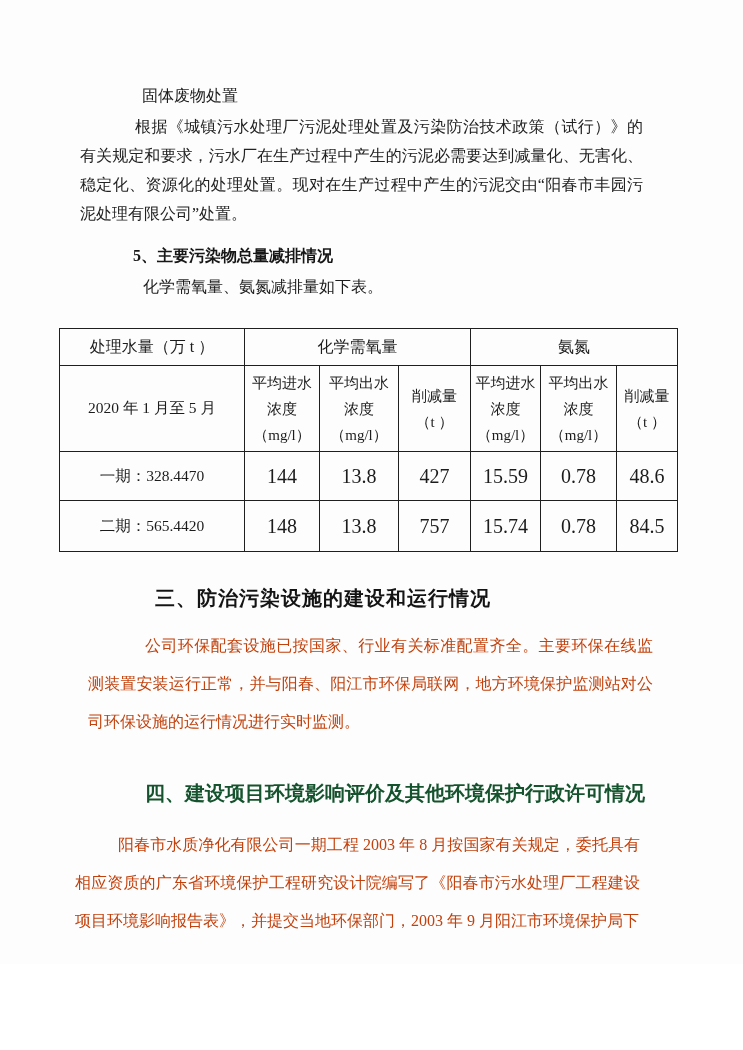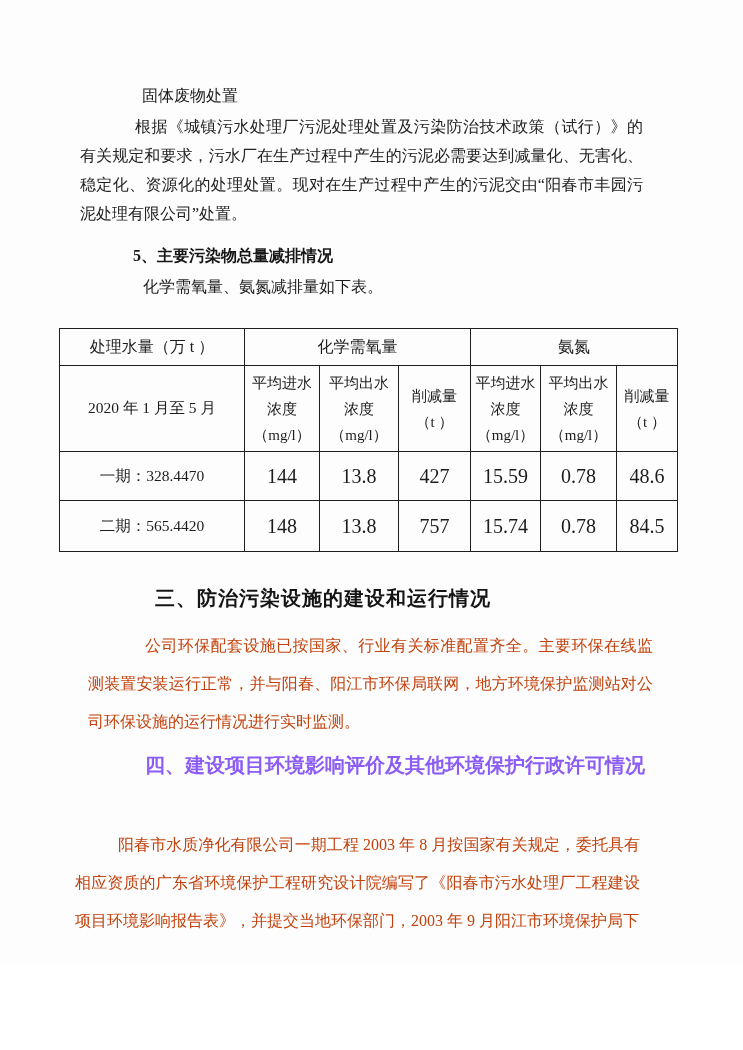--- a/index.html
+++ b/index.html
@@ -69,22 +69,22 @@
     left:155px;top:574px;
     font-size:20px;font-weight:bold;color:#141414;
     letter-spacing:1px;
     margin-top:11px;
   }
   #para-3{
     left:88px;top:627px;width:565px;
     text-indent:57px;
   }
   #heading-4{
-    left:145px;top:752px;
-    font-size:20px;font-weight:bold;color:#8b5cf6;
+    left:145px;top:780px;
+    font-size:20px;font-weight:bold;color:#14532d;
   }
   #para-4{
     left:75px;top:826px;width:565px;
     text-indent:43px;
   }
 </style>
 </head>
 <body>
 
 <div id="page">

